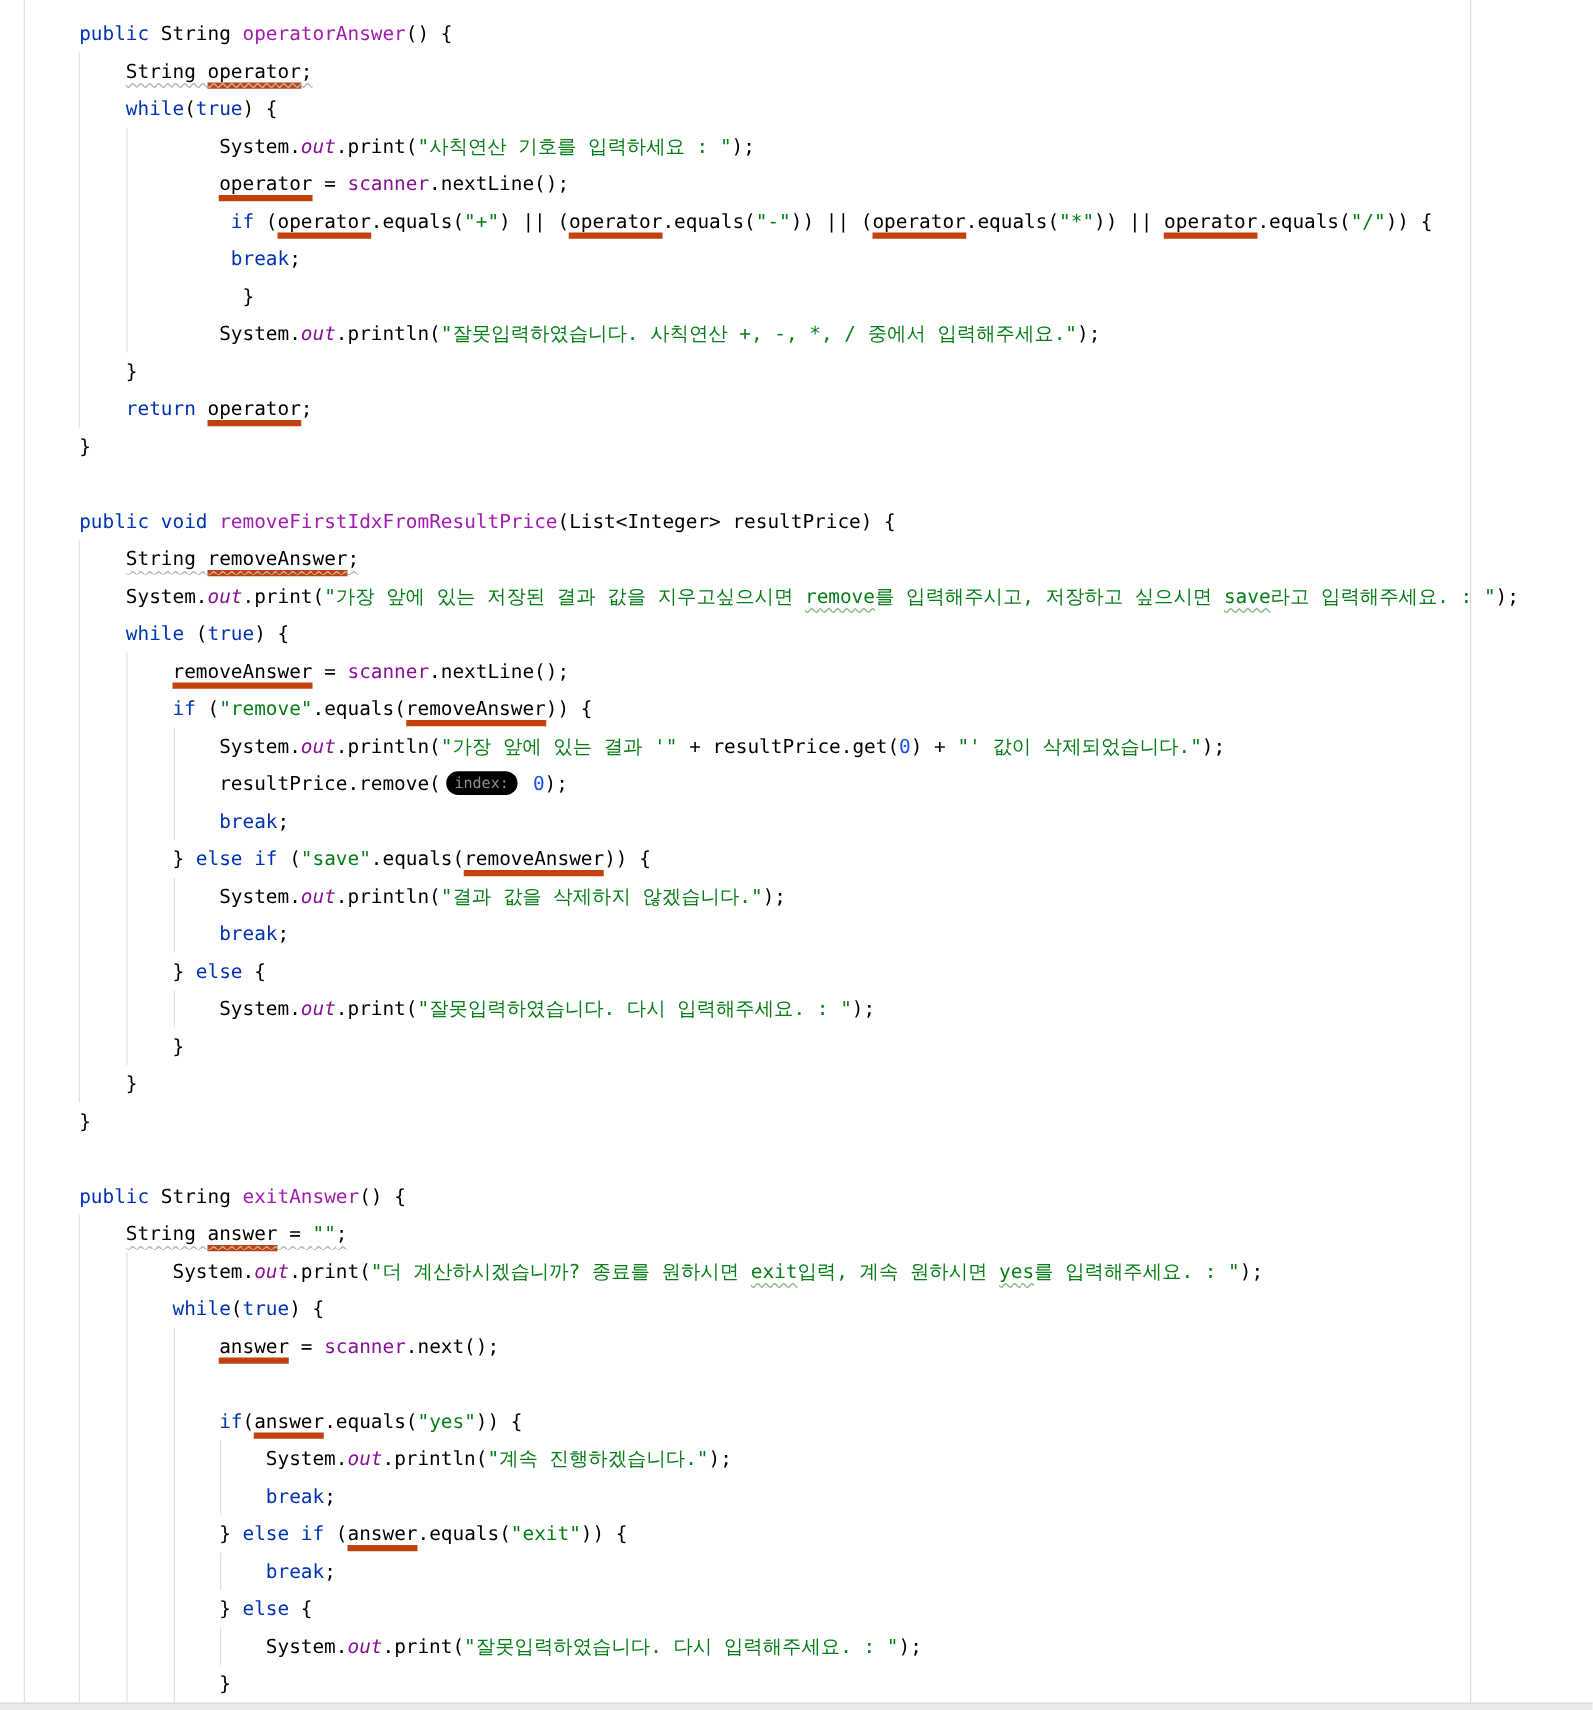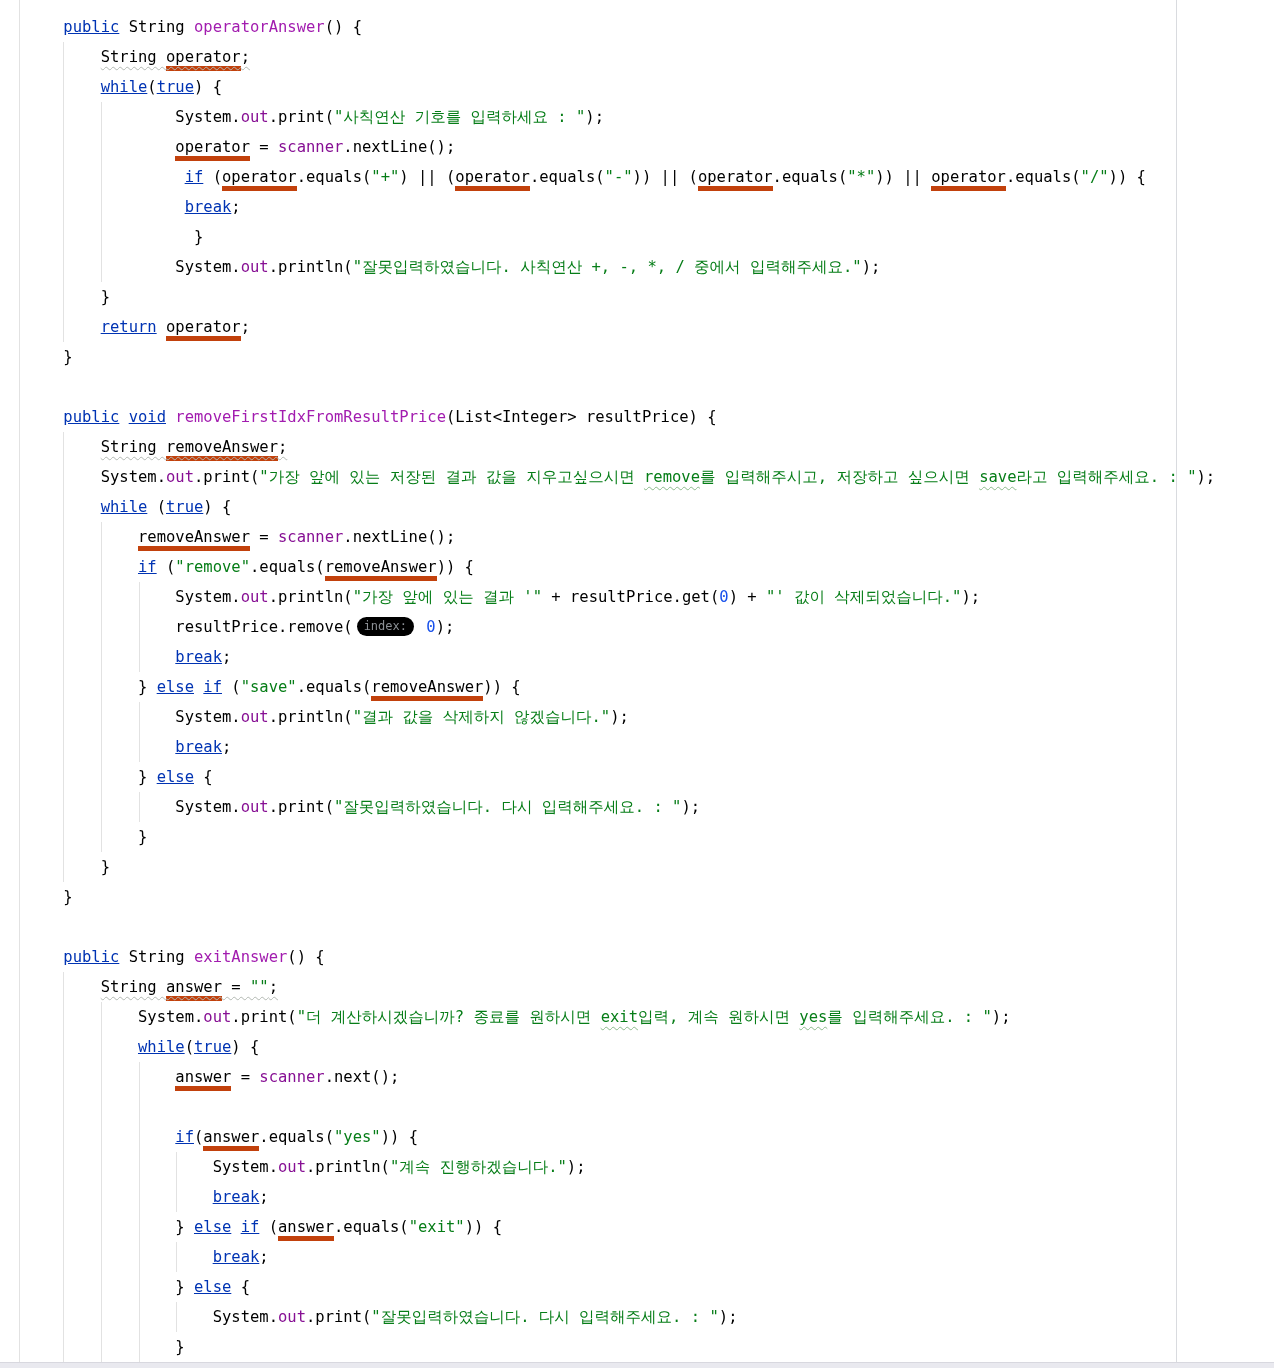--- a/index.html
+++ b/index.html
@@ -10,25 +10,25 @@
   #editor{position:relative;width:1274px;height:1362px;background:#ffffff;}
   .guide{position:absolute;width:1px;background:#e2e2e2;z-index:0;}
   .guide.margin{background:#d9dbdf;}
   .code{
     position:absolute;top:12px;left:26px;z-index:1;
     font-size:15.5px;line-height:30px;white-space:pre;color:#000;
   }
   .ln{height:30px;}
   .tk{}
   .p{color:#000000;}
-  .k{color:#0033B3;text-decoration:underline;}
+  .k{color:#0033B3;}
   .s{color:#067D17;}
   .n{color:#1750EB;}
   .f{color:#871094;}
-  .i{color:#871094;text-align:center;}
+  .i{color:#871094;font-style:italic;text-align:center;}
   .m{color:#a21caf;}
   .u{border-bottom:5px solid #c2410c;}
   .w{text-decoration-line:underline;text-decoration-style:wavy;text-decoration-color:#b2b8b2;text-decoration-thickness:1px;text-underline-offset:4px;}
   .g{text-decoration-line:underline;text-decoration-style:wavy;text-decoration-color:#8cb98c;text-decoration-thickness:1px;text-underline-offset:4px;}
   .h{
     display:inline-block;background:#000000;color:#8c9095;
     font-size:12px;line-height:19px;padding:0 7px;border-radius:10px;
     margin:0 3px 0 4px;vertical-align:2px;
   }
   #bottom-bar{

